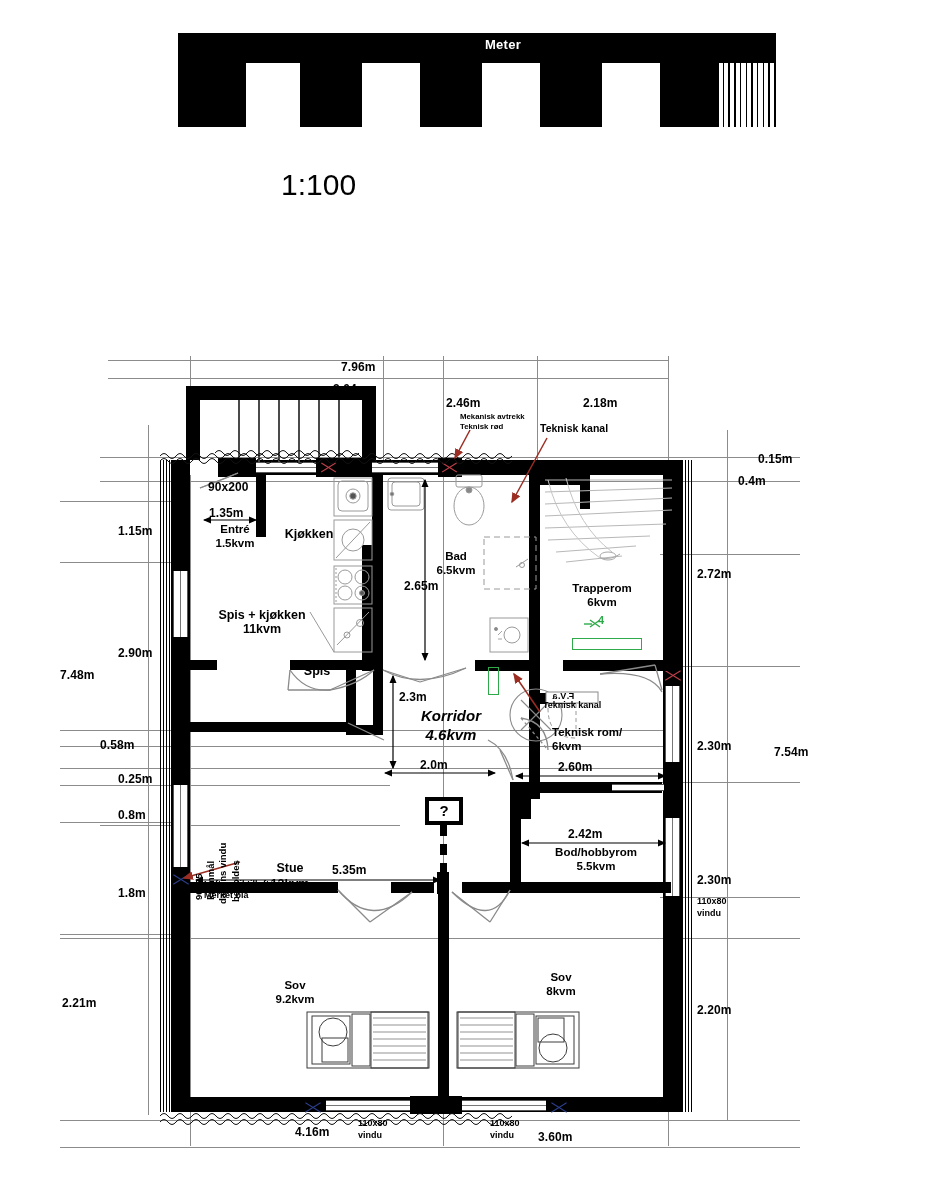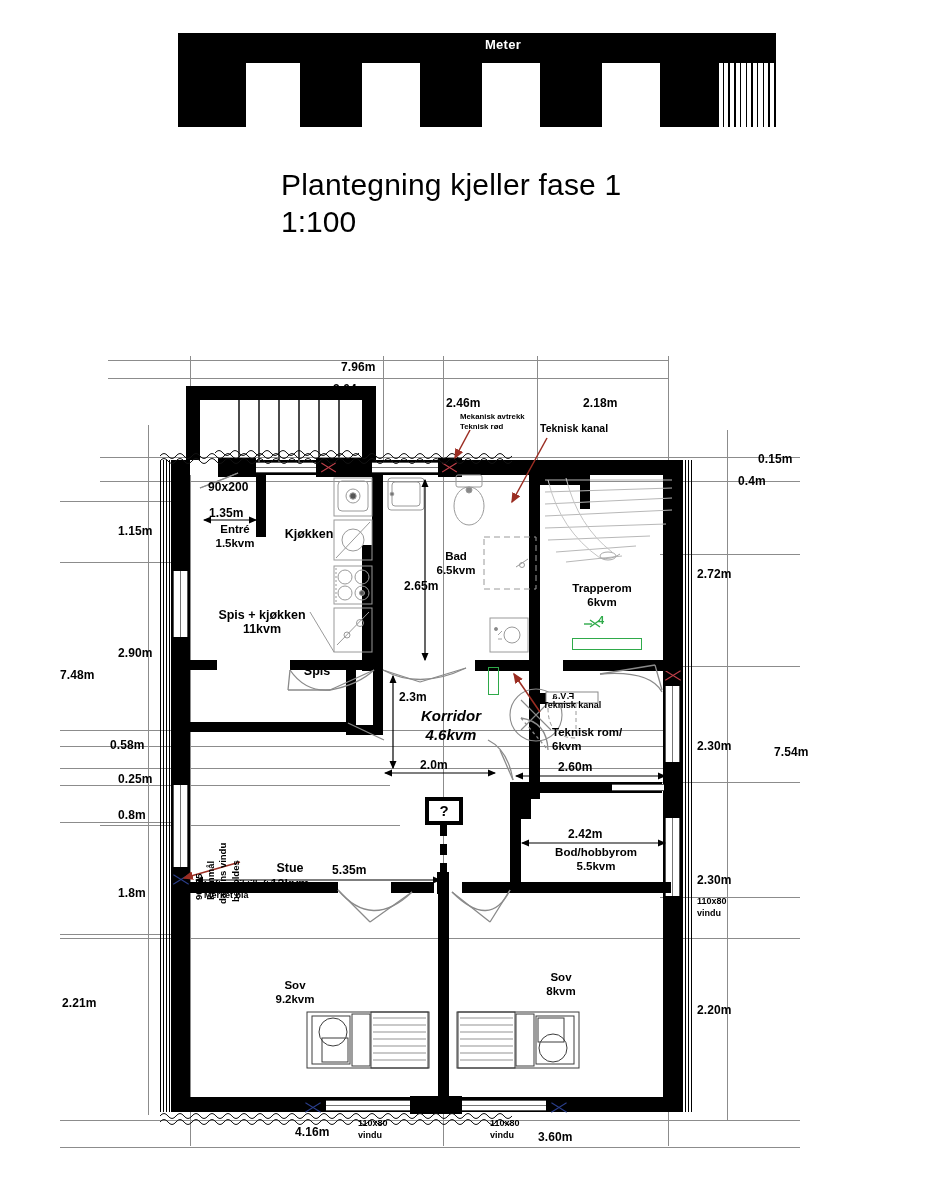--- a/index.html
+++ b/index.html
@@ -128,21 +128,20 @@
       <i style="left: 28.5px;"></i>
       <i style="left: 34.2px;"></i>
       <i style="left: 39.9px;"></i>
       <i style="left: 45.6px;"></i>
       <i style="left: 51.3px;"></i>
       <i style="left: 57px;"></i>
     </div>
 </div>
 
 <div id="title-block">
-  <div id="title-main">Plantegning kjeller fase 1</div>
   <div id="title-scale">1:100</div>
 </div>
 
 <div id="plan">
 
   <div class="gl h" style="left:108px; top:30px;  width:560px;"></div>
   <div class="gl h" style="left:108px; top:48px;  width:560px;"></div>
   <div class="gl h" style="left:100px; top:127px; width:700px;"></div>
   <div class="gl h" style="left:100px; top:151px; width:700px;"></div>
   <div class="gl h" style="left:60px;  top:171px; width:130px;"></div>
@@ -452,21 +451,21 @@
   </svg>
 
   <div class="dim" style="left:341px; top:30px;">7.96m</div>
   <div class="dim" style="left:333px; top:52px;">3.04m</div>
   <div class="dim" style="left:446px; top:66px;">2.46m</div>
   <div class="dim" style="left:583px; top:66px;">2.18m</div>
 
   <div class="dim" style="left:60px;  top:338px;">7.48m</div>
   <div class="dim" style="left:118px; top:194px;">1.15m</div>
   <div class="dim" style="left:118px; top:316px;">2.90m</div>
-  <div class="dim" style="left:110px; top:408px;text-align:right;">0.58m</div>
+  <div class="dim" style="left:100px; top:408px;text-align:right;">0.58m</div>
   <div class="dim" style="left:118px; top:442px;">0.25m</div>
   <div class="dim" style="left:118px; top:478px;">0.8m</div>
   <div class="dim" style="left:118px; top:556px;">1.8m</div>
   <div class="dim" style="left:62px;  top:666px;">2.21m</div>
 
   <div class="dim" style="left:758px; top:122px;">0.15m</div>
   <div class="dim" style="left:738px; top:144px;">0.4m</div>
   <div class="dim" style="left:697px; top:237px;">2.72m</div>
   <div class="dim" style="left:774px; top:415px;">7.54m</div>
   <div class="dim" style="left:697px; top:409px;">2.30m</div>

